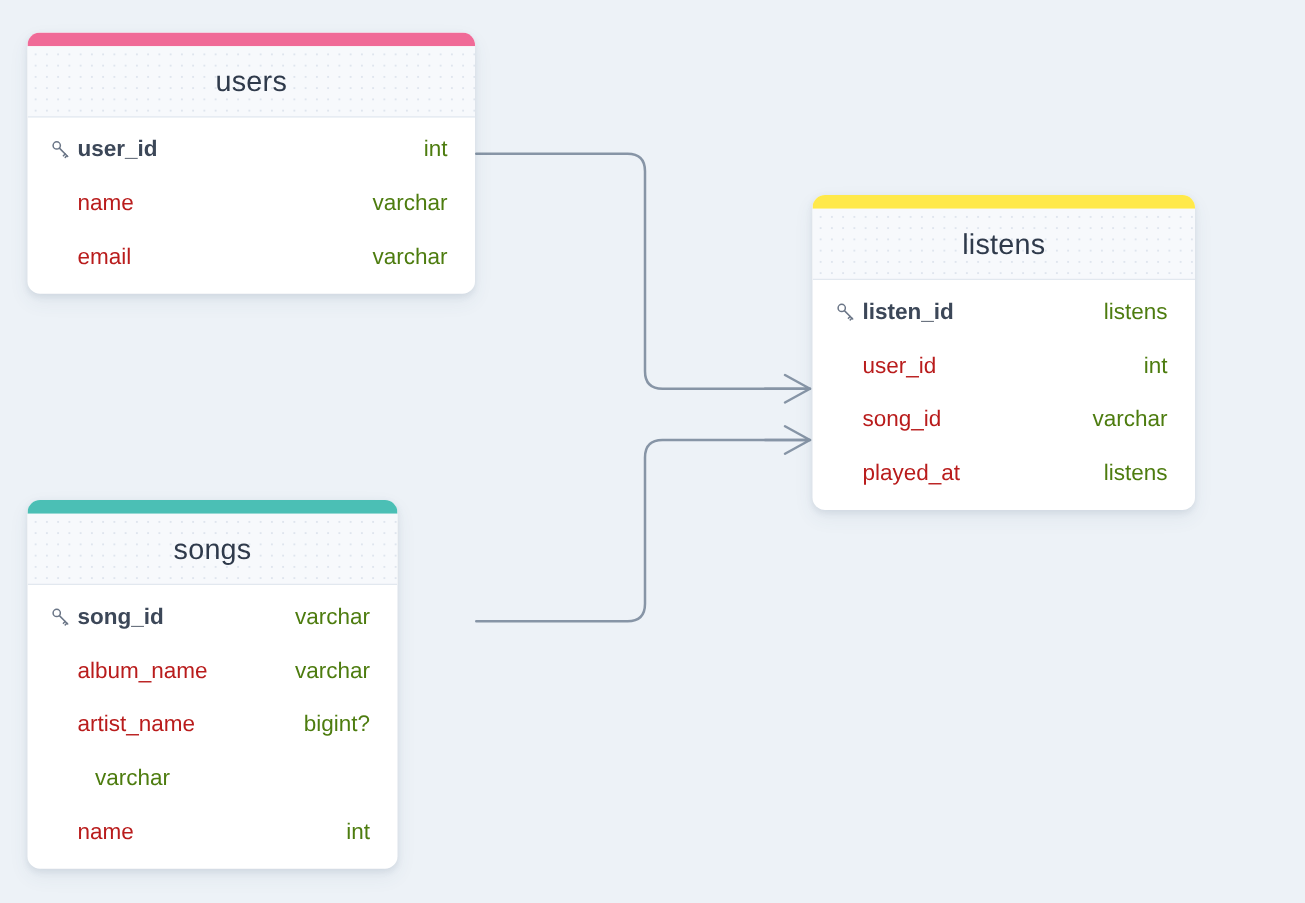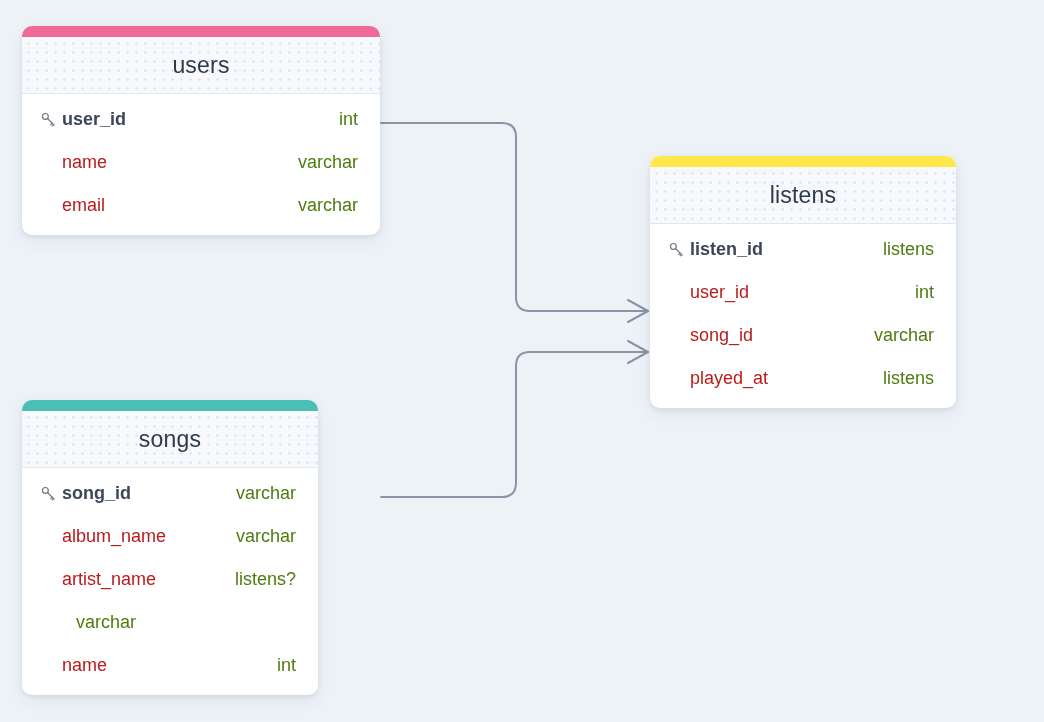--- a/index.html
+++ b/index.html
@@ -222,21 +222,21 @@
 
       <div class="row">
         <span class="key-slot"></span>
         <span class="col-name">album_name</span>
         <span class="col-type">varchar</span>
       </div>
 
       <div class="row">
         <span class="key-slot"></span>
         <span class="col-name">artist_name</span>
-        <span class="col-type">listens?</span>
+        <span class="col-type">bigint?</span>
       </div>
 
       <div class="row">
         <span class="key-slot"></span>
         <span class="col-type">varchar</span>
       </div>
 
       <div class="row">
         <span class="key-slot"></span>
         <span class="col-name">name</span>

